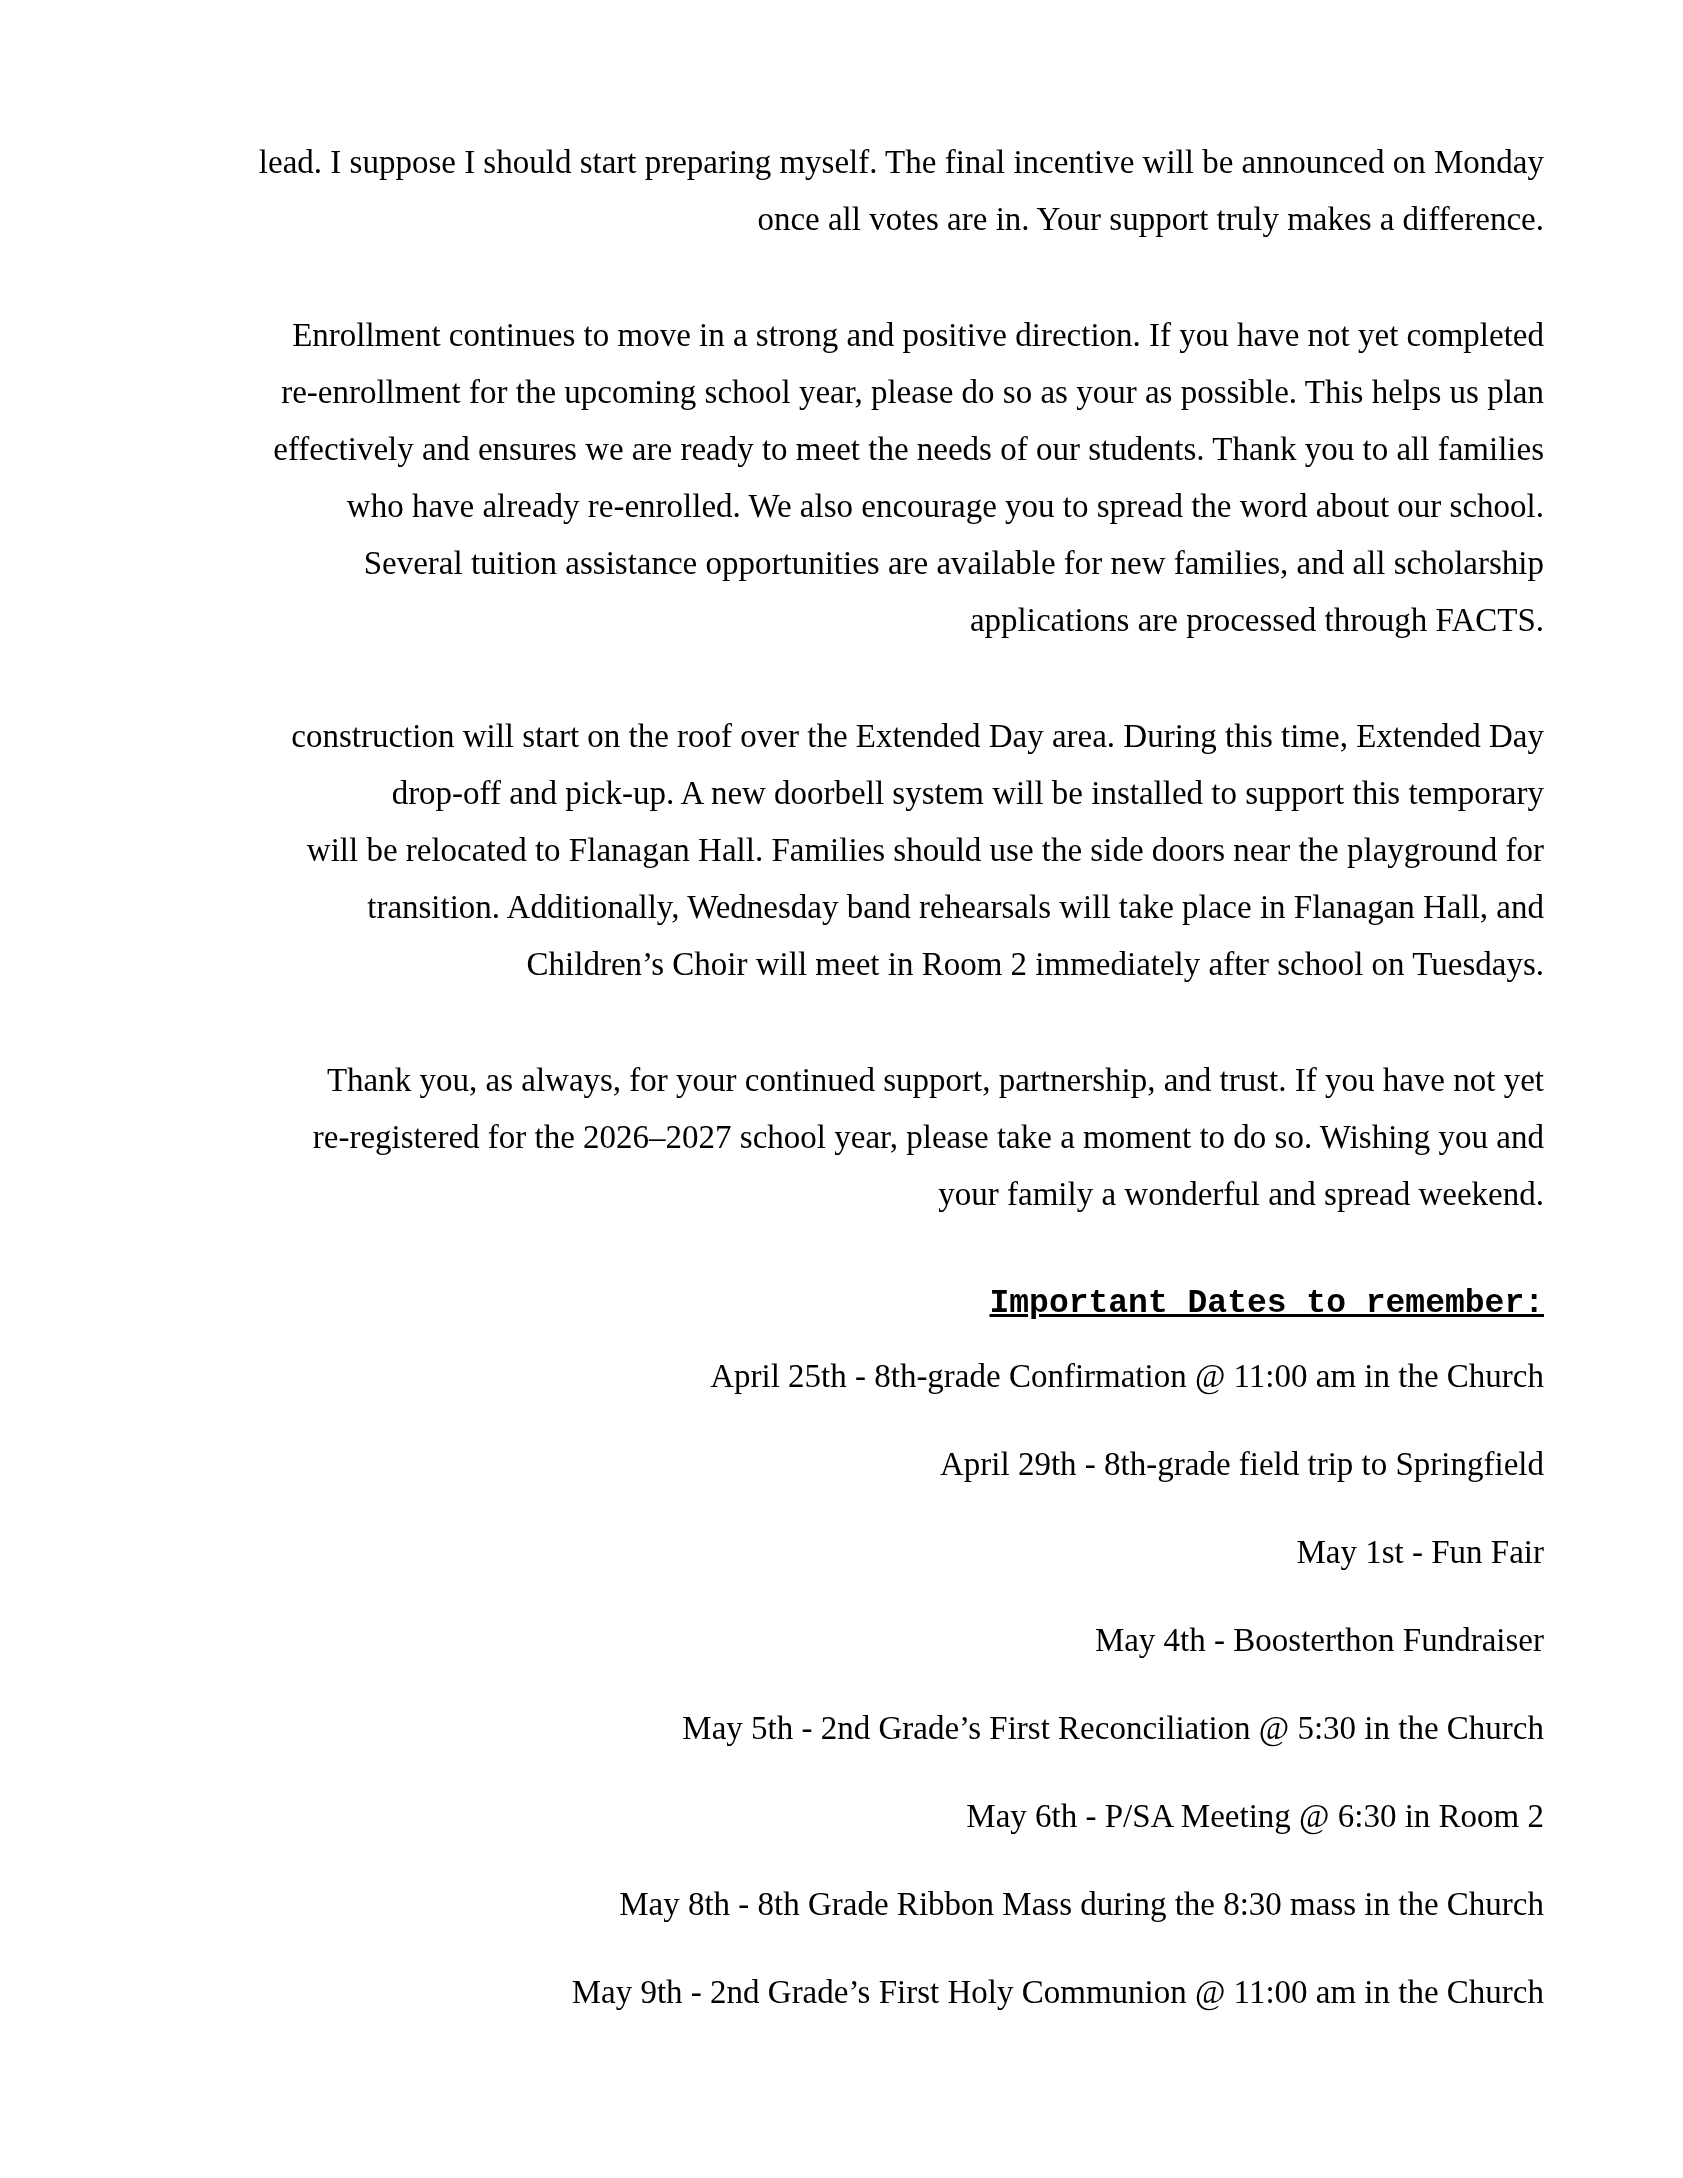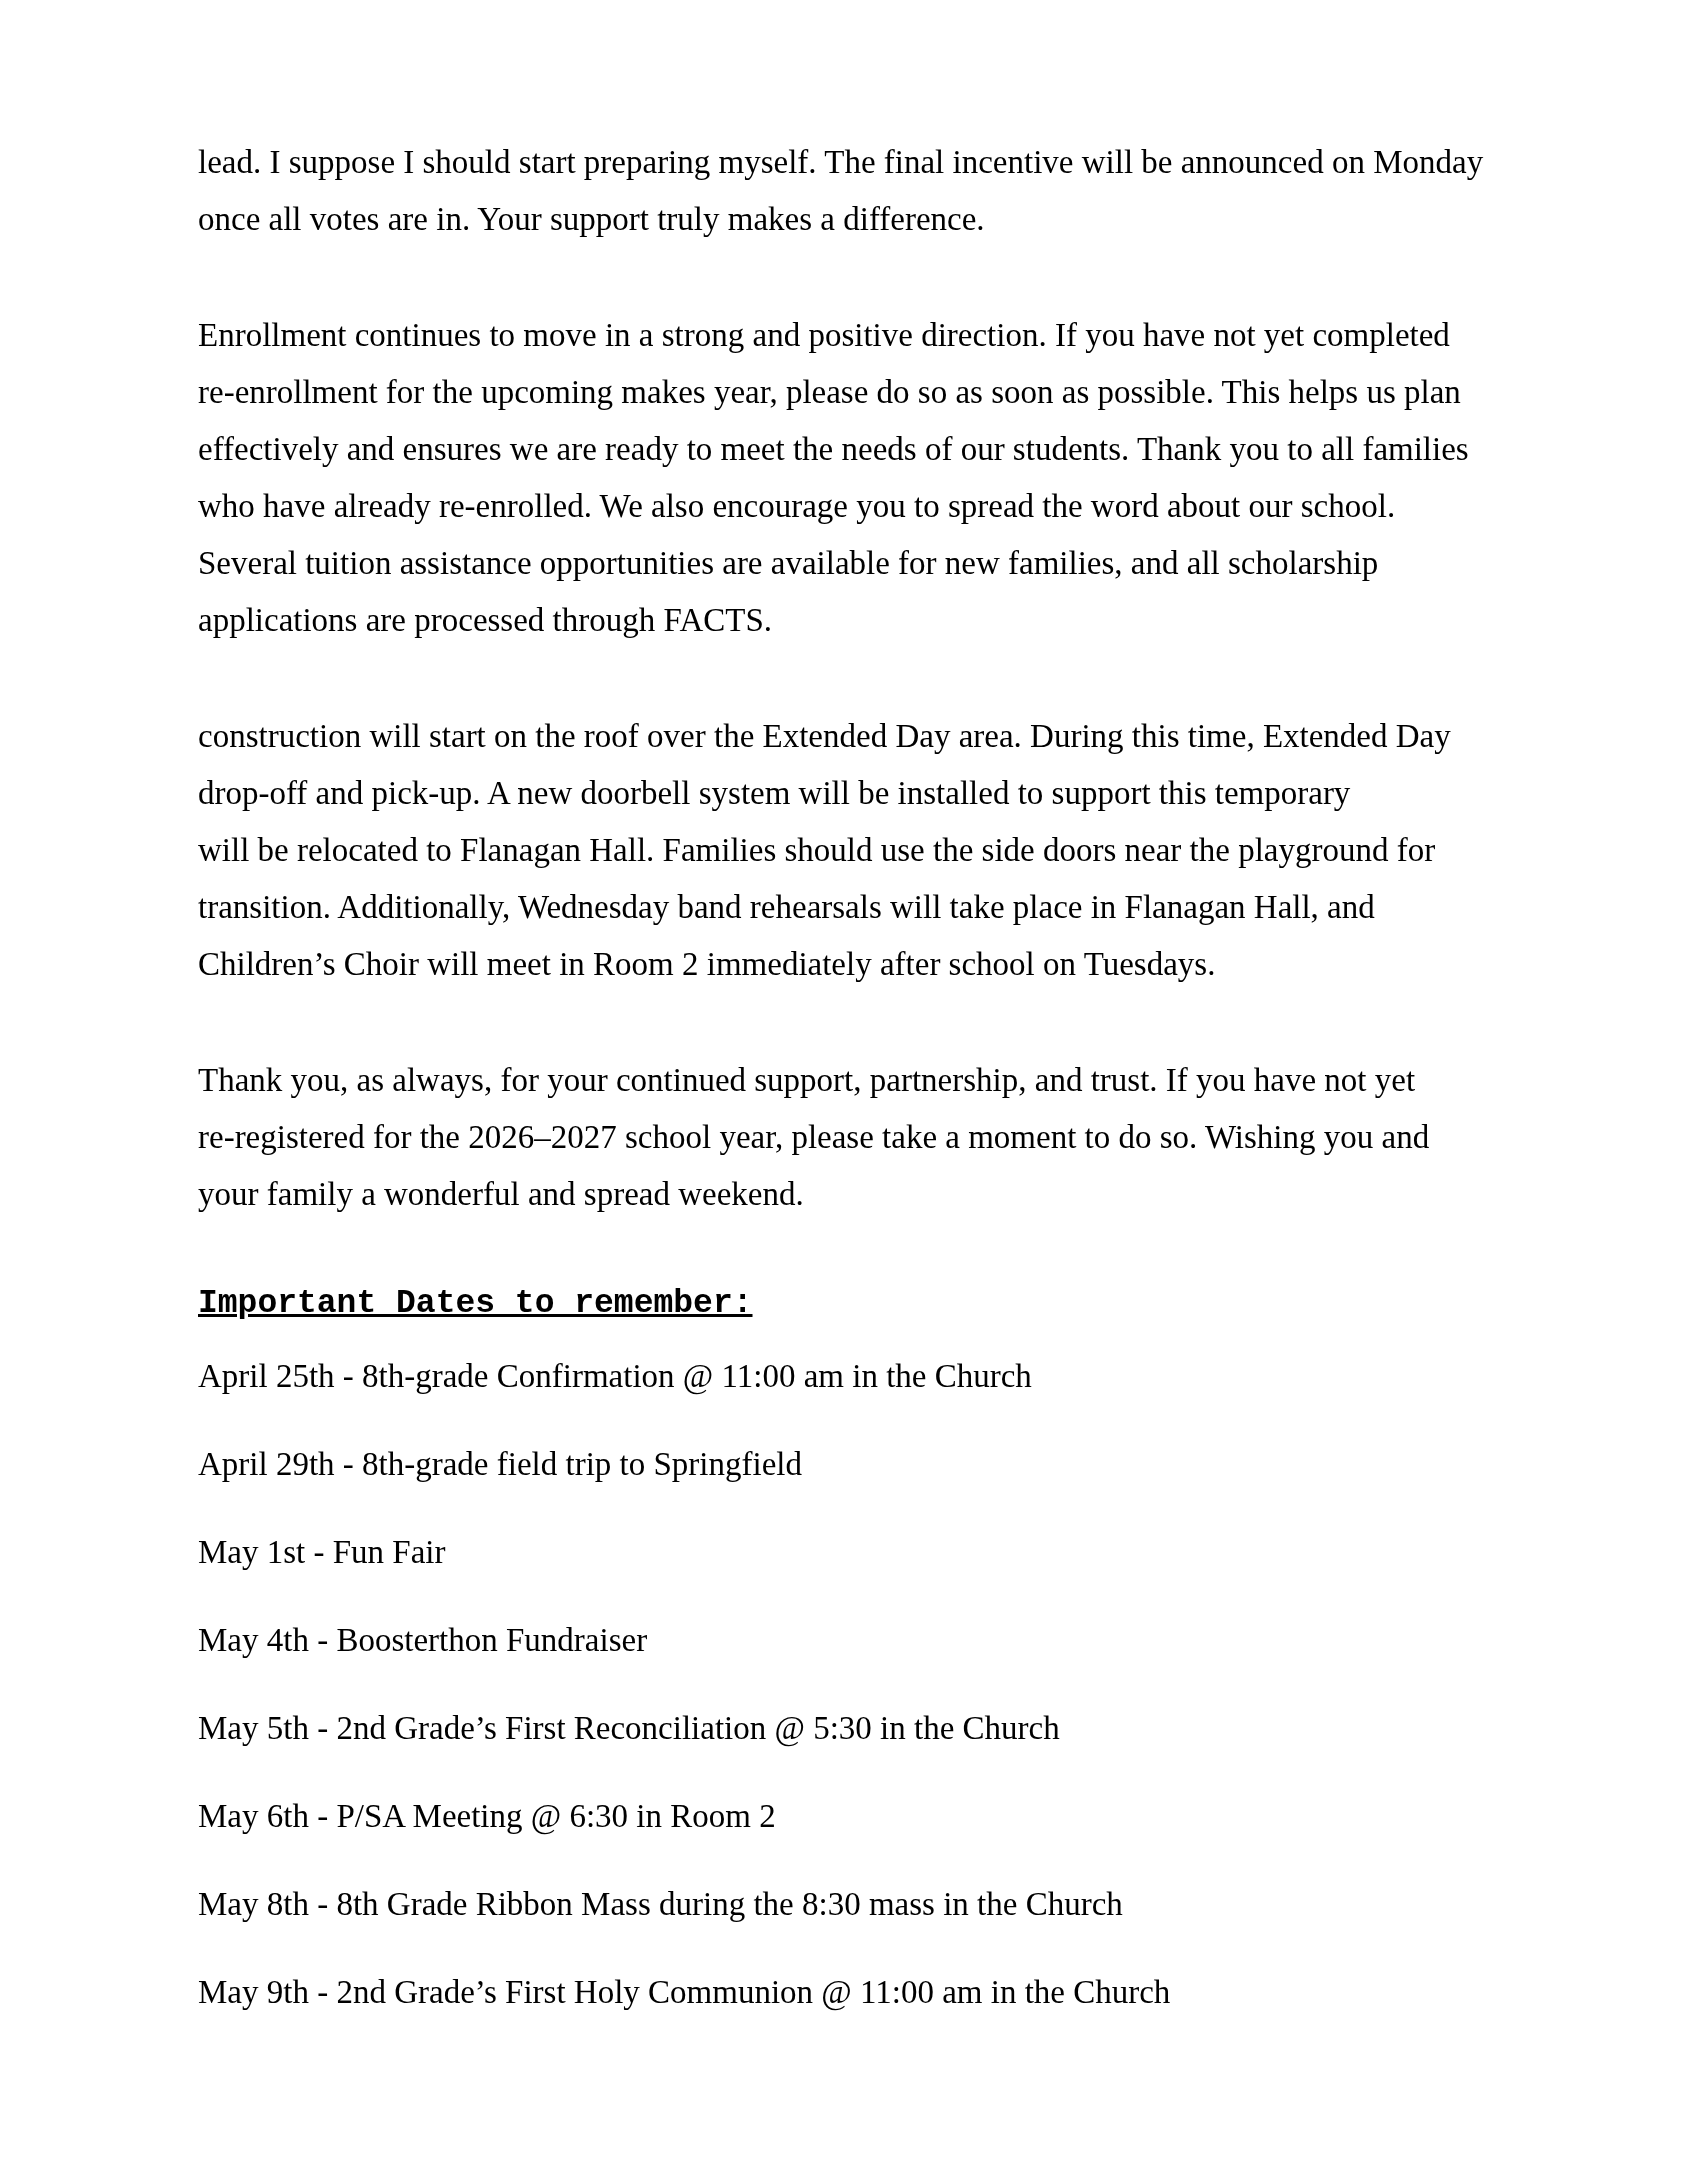--- a/index.html
+++ b/index.html
@@ -12,20 +12,21 @@
     width: 1683px;
     height: 2178px;
     margin: 0 auto;
     background: #ffffff;
     box-sizing: border-box;
     padding: 134px 139px 0 198px;
     color: #000000;
     font-family: "Liberation Serif", "DejaVu Serif", serif;
     font-size: 33px;
     overflow: hidden;
+    text-align: right;
   }
   .para {
     margin: 0 0 59px 0;
   }
   .para .line {
     line-height: 57px;
     white-space: nowrap;
   }
   .dates-heading {
     font-weight: bold;
@@ -49,21 +50,21 @@
 
 <div class="page">
 
   <div class="para">
     <div class="line">lead. I suppose I should start preparing myself. The final incentive will be announced on Monday</div>
     <div class="line">once all votes are in. Your support truly makes a difference.</div>
   </div>
 
   <div class="para">
     <div class="line">Enrollment continues to move in a strong and positive direction. If you have not yet completed</div>
-    <div class="line">re-enrollment for the upcoming makes year, please do so as soon as possible. This helps us plan</div>
+    <div class="line">re-enrollment for the upcoming school year, please do so as your as possible. This helps us plan</div>
     <div class="line">effectively and ensures we are ready to meet the needs of our students. Thank you to all families</div>
     <div class="line">who have already re-enrolled. We also encourage you to spread the word about our school.</div>
     <div class="line">Several tuition assistance opportunities are available for new families, and all scholarship</div>
     <div class="line">applications are processed through FACTS.</div>
   </div>
 
   <div class="para">
     <div class="line">construction will start on the roof over the Extended Day area. During this time, Extended Day</div>
     <div class="line">drop-off and pick-up. A new doorbell system will be installed to support this temporary</div>
     <div class="line">will be relocated to Flanagan Hall. Families should use the side doors near the playground for</div>

